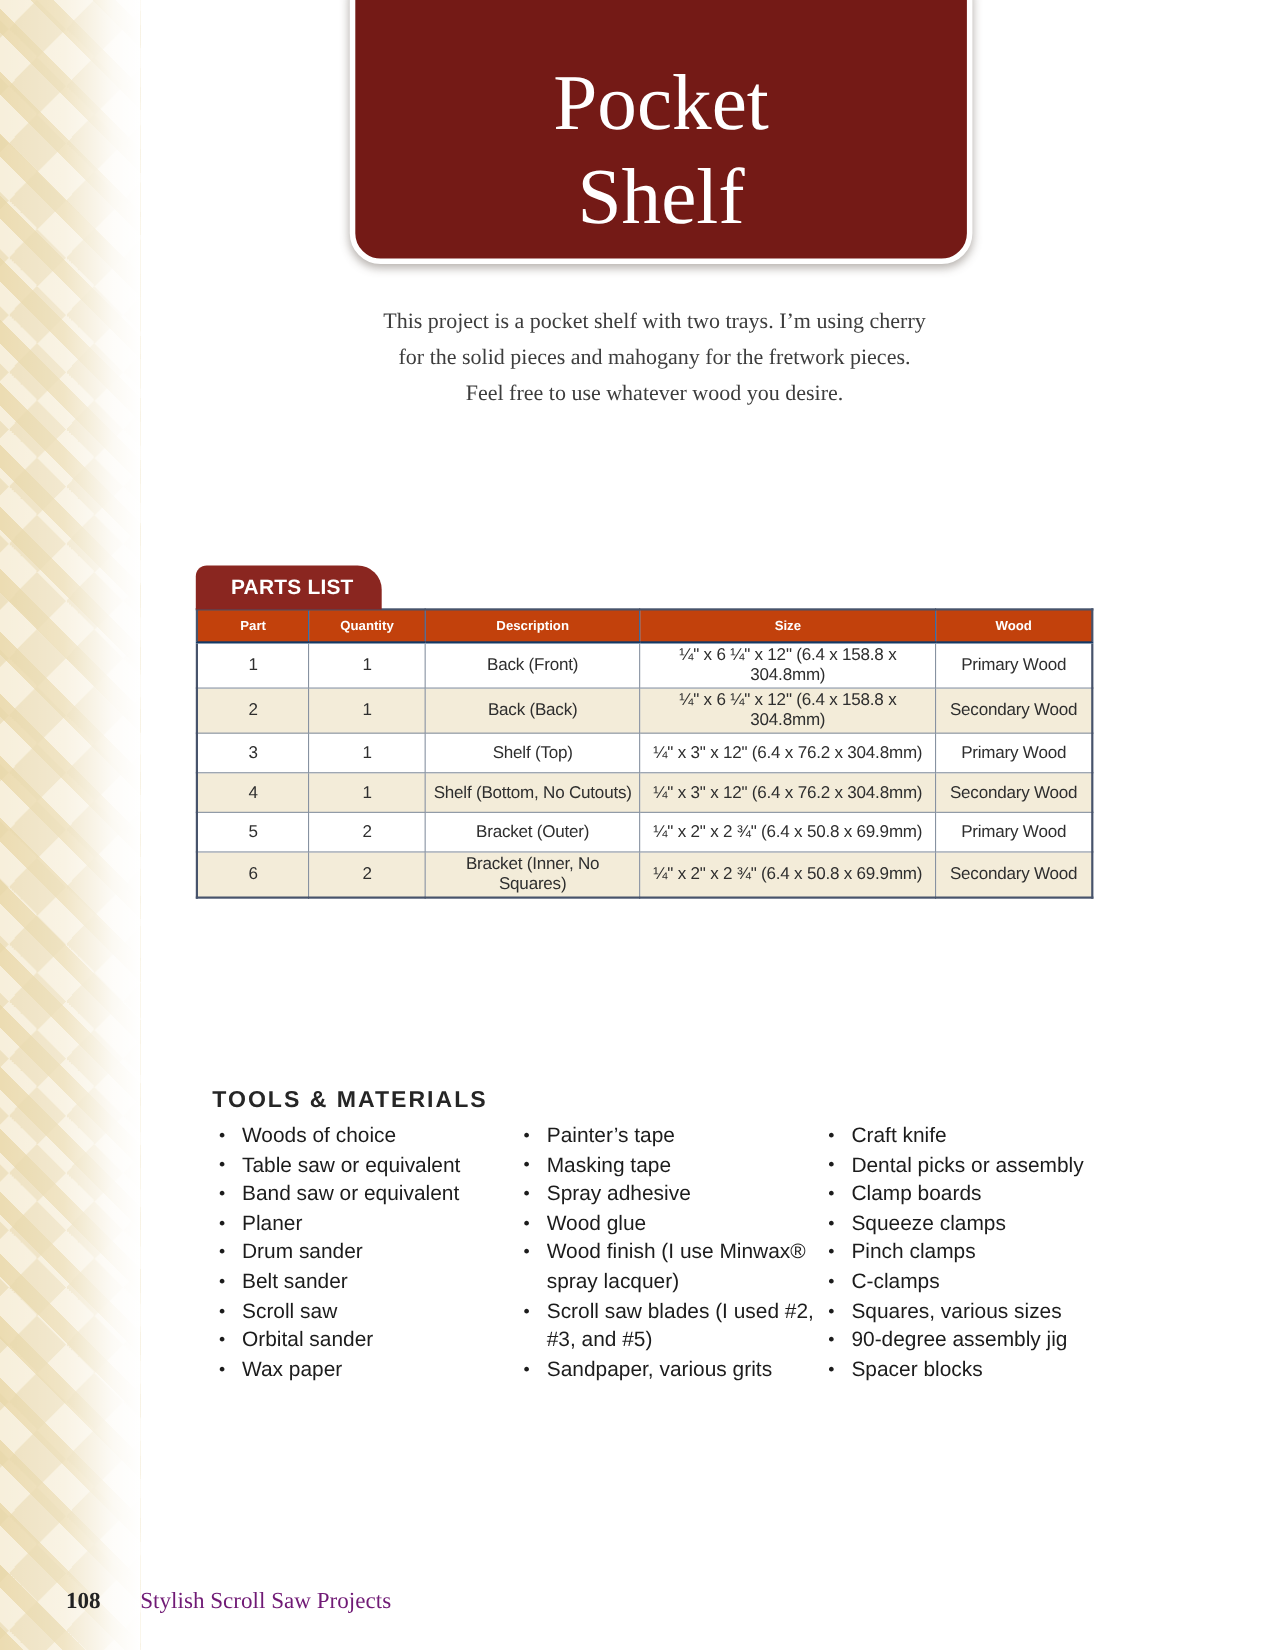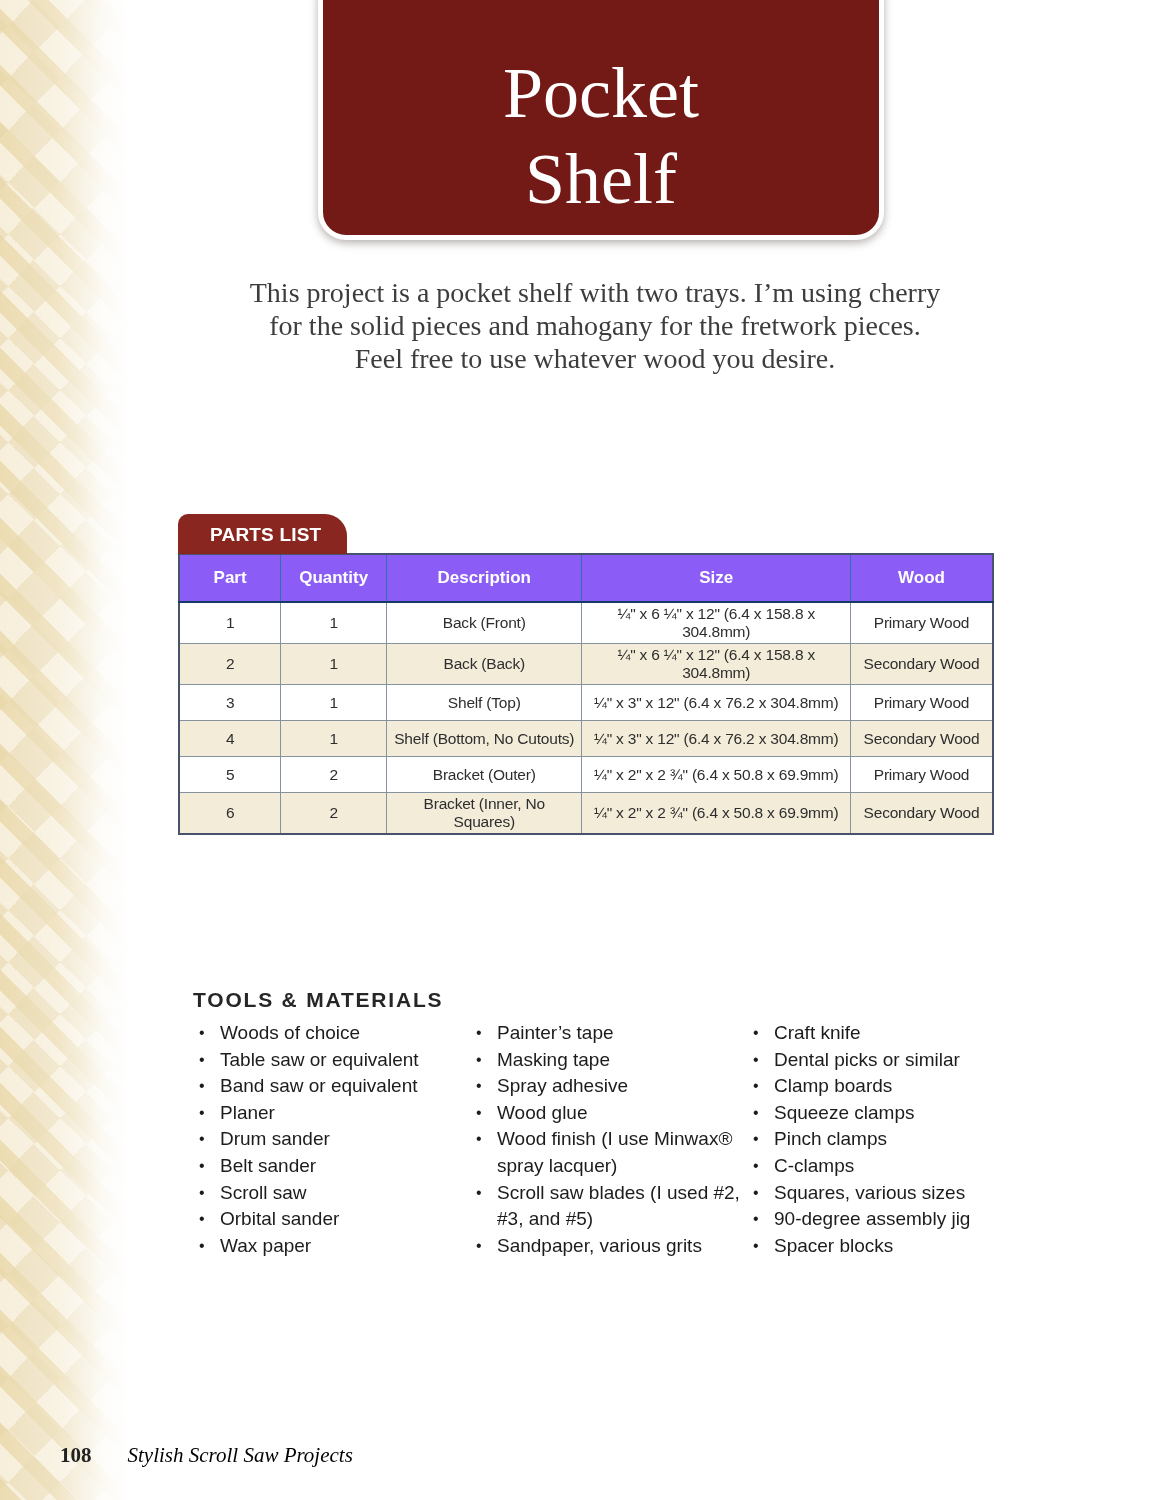--- a/index.html
+++ b/index.html
@@ -58,21 +58,21 @@
     color:#ffffff;
     text-align:center;
   }
 
   
   .intro {
     position:absolute;
     left:240px; top:276px; width:710px;
     text-align:center;
     font-family:"Liberation Serif", serif;
-    font-size:28px;
+    font-size:20px;
     line-height:33px;
     color:#3d3d3d;
   }
 
   
   .parts { position:absolute; left:178px; top:513px; width:816px; }
   .parts-tab {
     display:inline-block;
     background:#8a2620;
     color:#ffffff;
@@ -83,25 +83,25 @@
     border-radius:10px 22px 0 0;
     position:relative; top:1px;
   }
   table.parts-table {
     width:816px;
     border-collapse:collapse;
     background:#ffffff;
     border:2px solid #47536b;
   }
   table.parts-table th {
-    background:#8b5cf6;
+    background:#c2410c;
     color:#ffffff;
     font-weight:700;
-    font-size:17px;
-    height:48px;
+    font-size:12px;
+    height:30px;
     border-bottom:2px solid #143a66;
     border-left:1px solid #2f6fae;
     text-align:center;
   }
   table.parts-table th:first-child { border-left:none; }
   table.parts-table td {
     height:36px;
     font-size:15.5px;
     letter-spacing:-0.2px;
     color:#2e2e2e;
@@ -137,21 +137,21 @@
     color:#1c1c1c;
   }
 
   
   .footer {
     position:absolute; left:60px; top:1443px;
     display:flex; align-items:baseline;
     font-family:"Liberation Serif", serif;
   }
   .footer .pagenum { font-weight:700; font-size:21px; color:#222; }
-  .footer .booktitle { font-style:italic; font-size:21px; color:#000000; margin-left:36px; }
+  .footer .booktitle { font-size:21px; color:#701a75; margin-left:36px; }
 </style>
 </head>
 <body>
 
 <div class="side-pattern">
   <div class="diamonds"></div>
   <div class="fade"></div>
 </div>
 
 <div class="title-box">
@@ -249,21 +249,21 @@
       <li>Painter’s tape</li>
       <li>Masking tape</li>
       <li>Spray adhesive</li>
       <li>Wood glue</li>
       <li>Wood finish (I use Minwax® spray lacquer)</li>
       <li>Scroll saw blades (I used #2, #3, and #5)</li>
       <li>Sandpaper, various grits</li>
     </ul>
     <ul>
       <li>Craft knife</li>
-      <li>Dental picks or similar</li>
+      <li>Dental picks or assembly</li>
       <li>Clamp boards</li>
       <li>Squeeze clamps</li>
       <li>Pinch clamps</li>
       <li>C-clamps</li>
       <li>Squares, various sizes</li>
       <li>90-degree assembly jig</li>
       <li>Spacer blocks</li>
     </ul>
   </div>
 </div>

